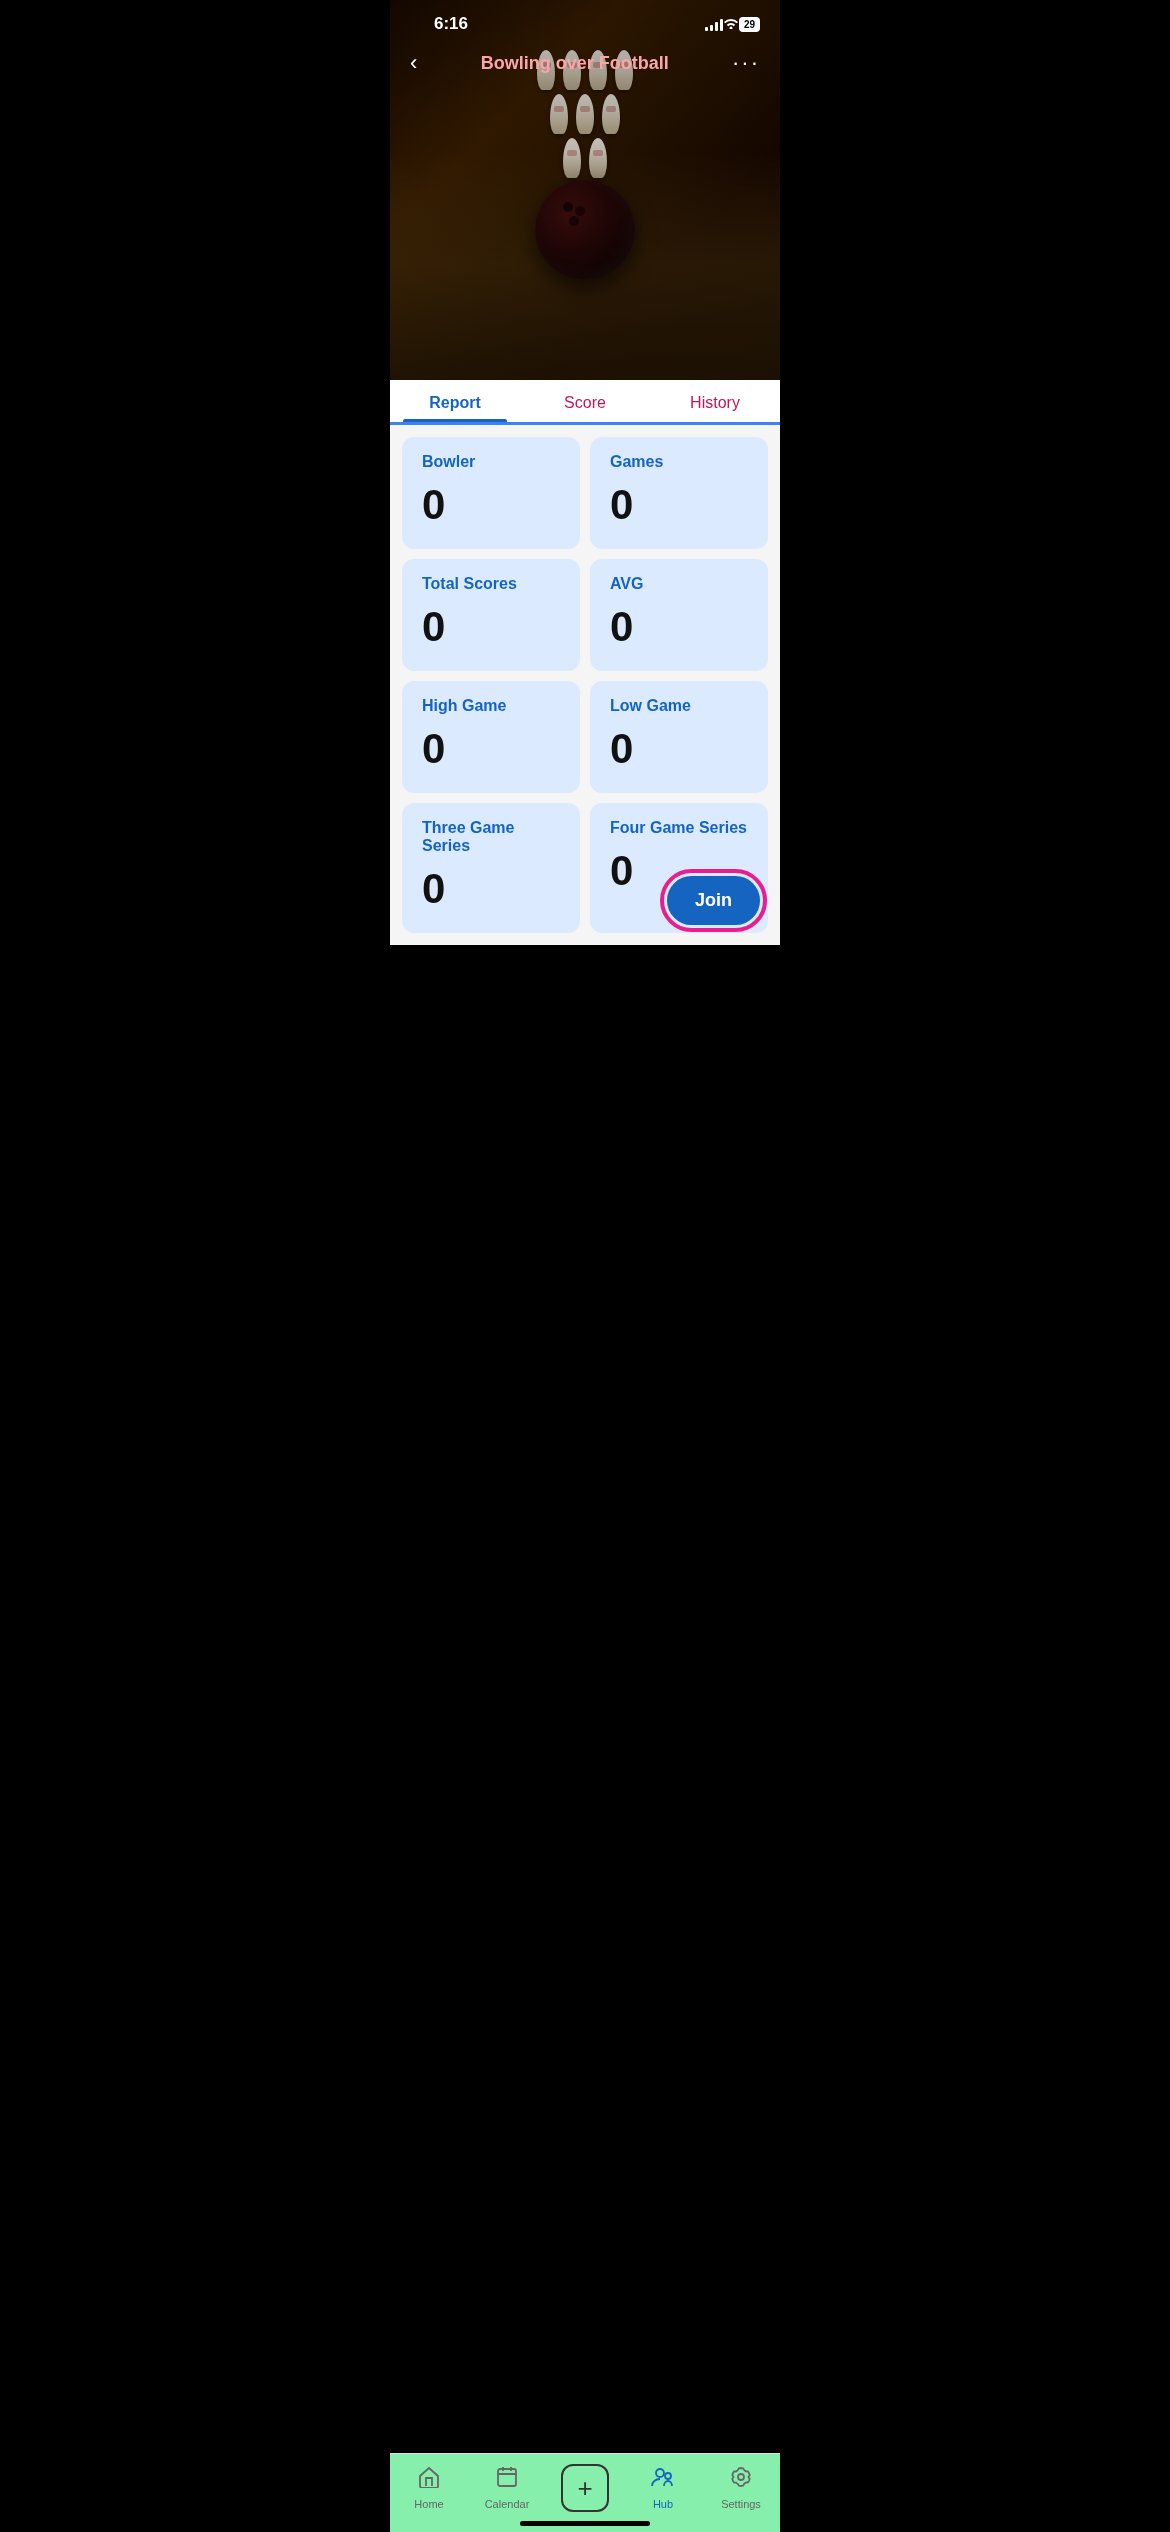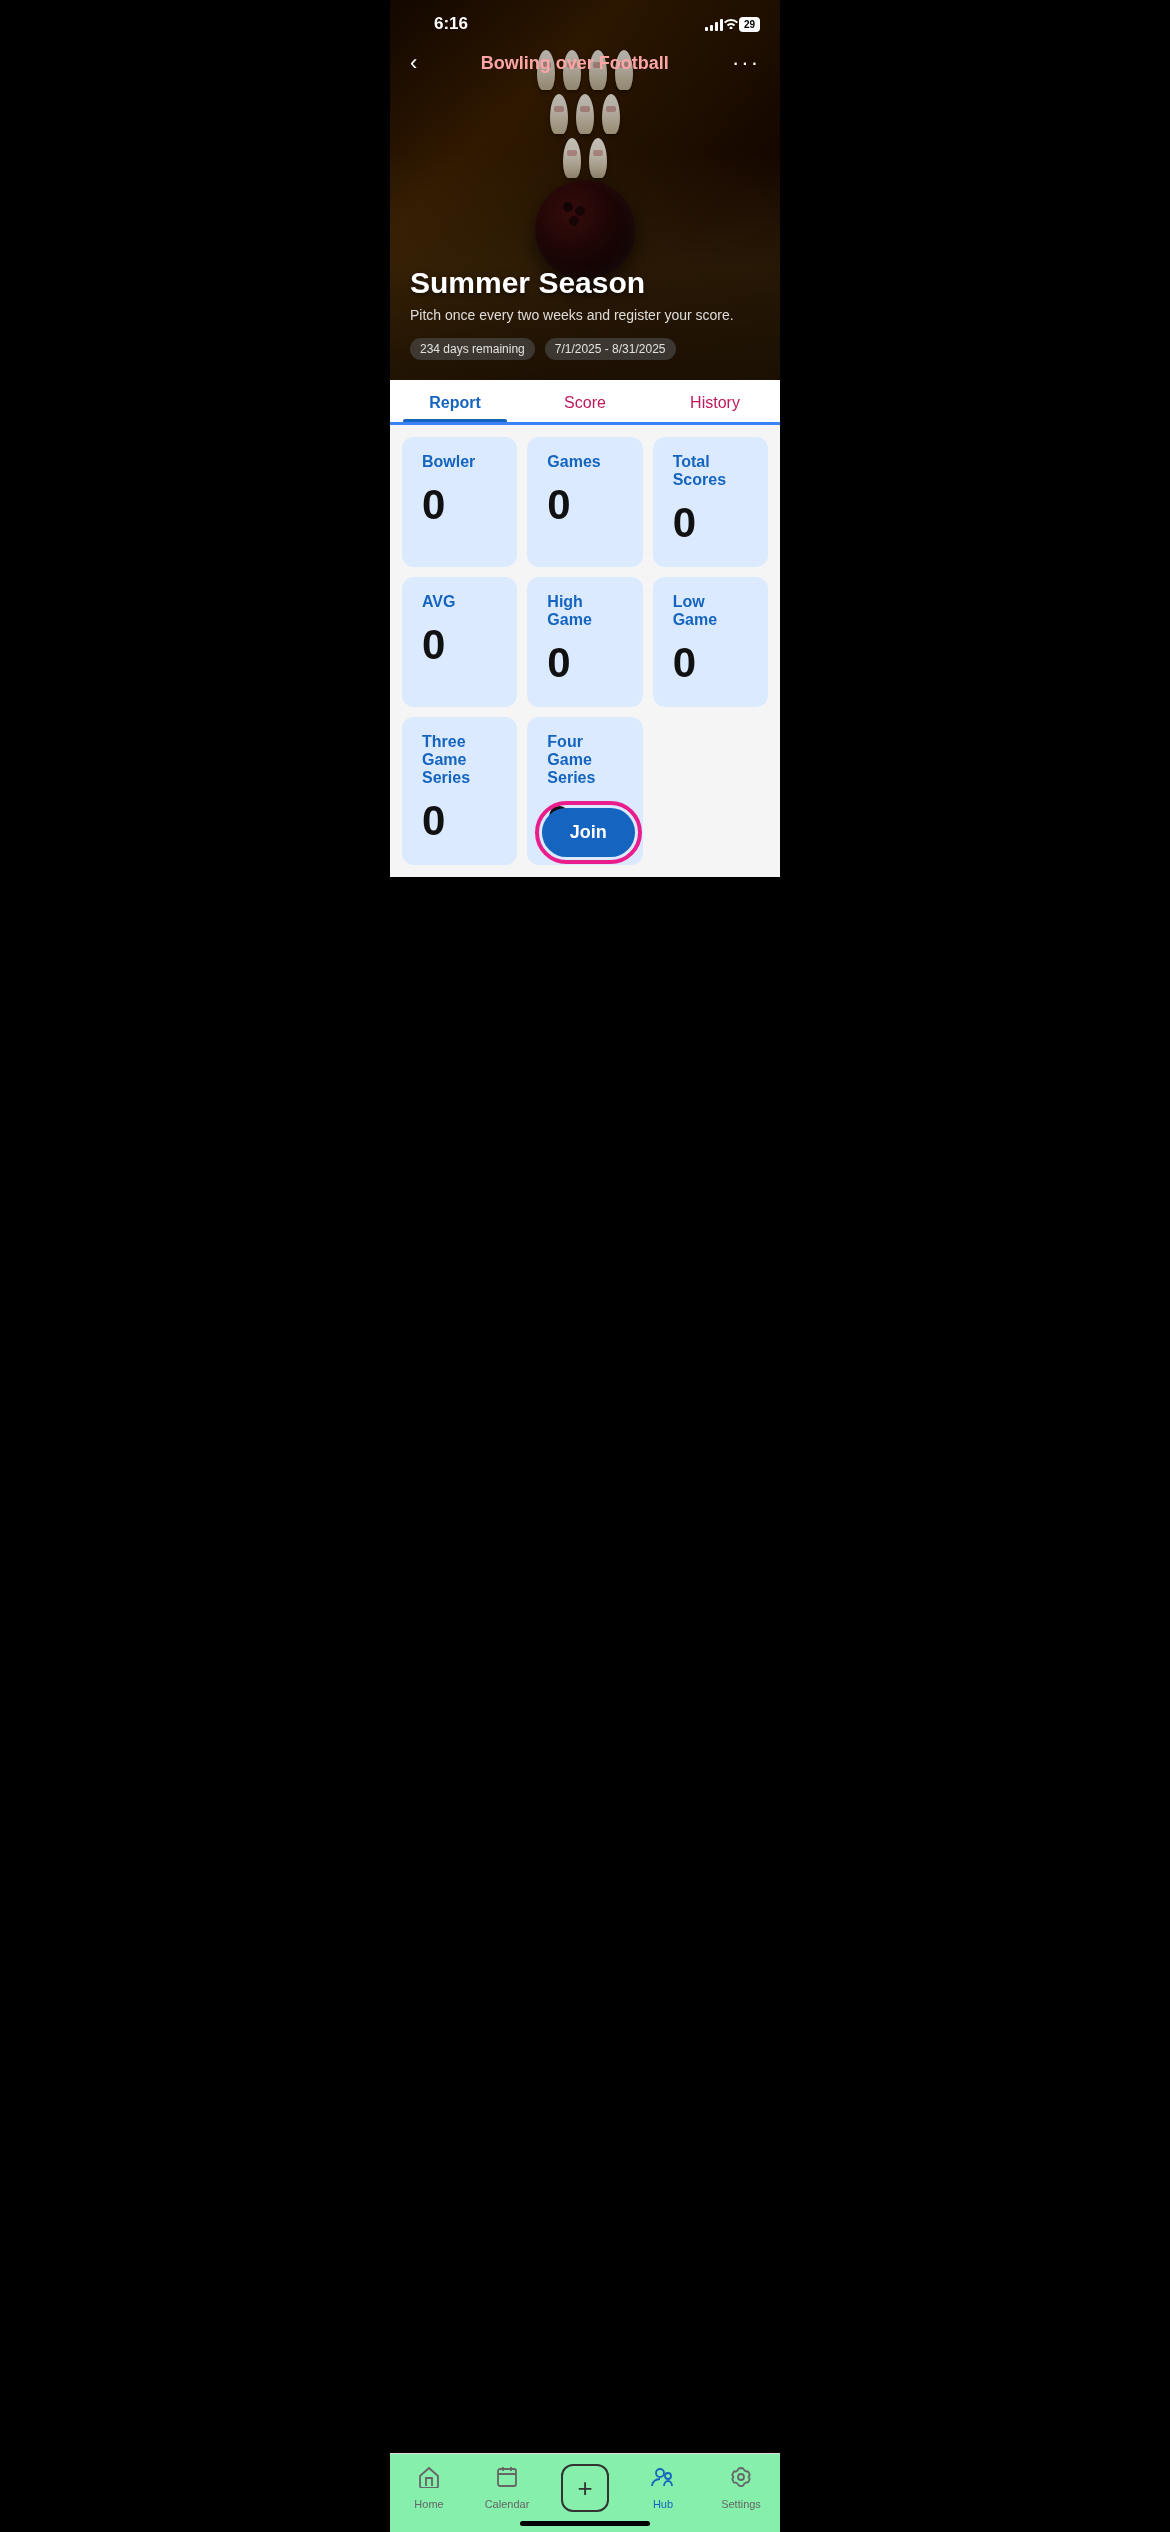--- a/index.html
+++ b/index.html
@@ -236,21 +236,21 @@
       border-radius: 2px 2px 0 0;
     }
 
     
     .stats-section {
       background: #f5f5f5;
       padding: 12px;
     }
     .stats-grid {
       display: grid;
-      grid-template-columns: 1fr 1fr 1fr;
+      grid-template-columns: 1fr 1fr;
       gap: 10px;
     }
     .stat-card {
       background: #dbeafe;
       border-radius: 12px;
       padding: 16px 20px 20px;
     }
     .stat-label {
       color: #1565C0;
       font-size: 16px;
@@ -404,28 +404,20 @@
     <div class="bowling-ball"></div>
   </div>
   <div class="hero-overlay"></div>
 
   <div class="hero-nav">
     <span class="back-btn">‹</span>
     <span class="hero-title">Bowling over Football</span>
     <span class="more-btn">···</span>
   </div>
 
-  <div class="hero-content">
-    <div class="season-title">Summer Season</div>
-    <div class="season-desc">Pitch once every two weeks and register your score.</div>
-    <div class="season-meta">
-      <span class="meta-badge">234 days remaining</span>
-      <span class="meta-badge">7/1/2025 - 8/31/2025</span>
-    </div>
-  </div>
 </div>
 
 <div class="tab-bar">
   <div class="tab-item active">
     <span>Report</span>
   </div>
   <div class="tab-item">
     <span>Score</span>
   </div>
   <div class="tab-item">

